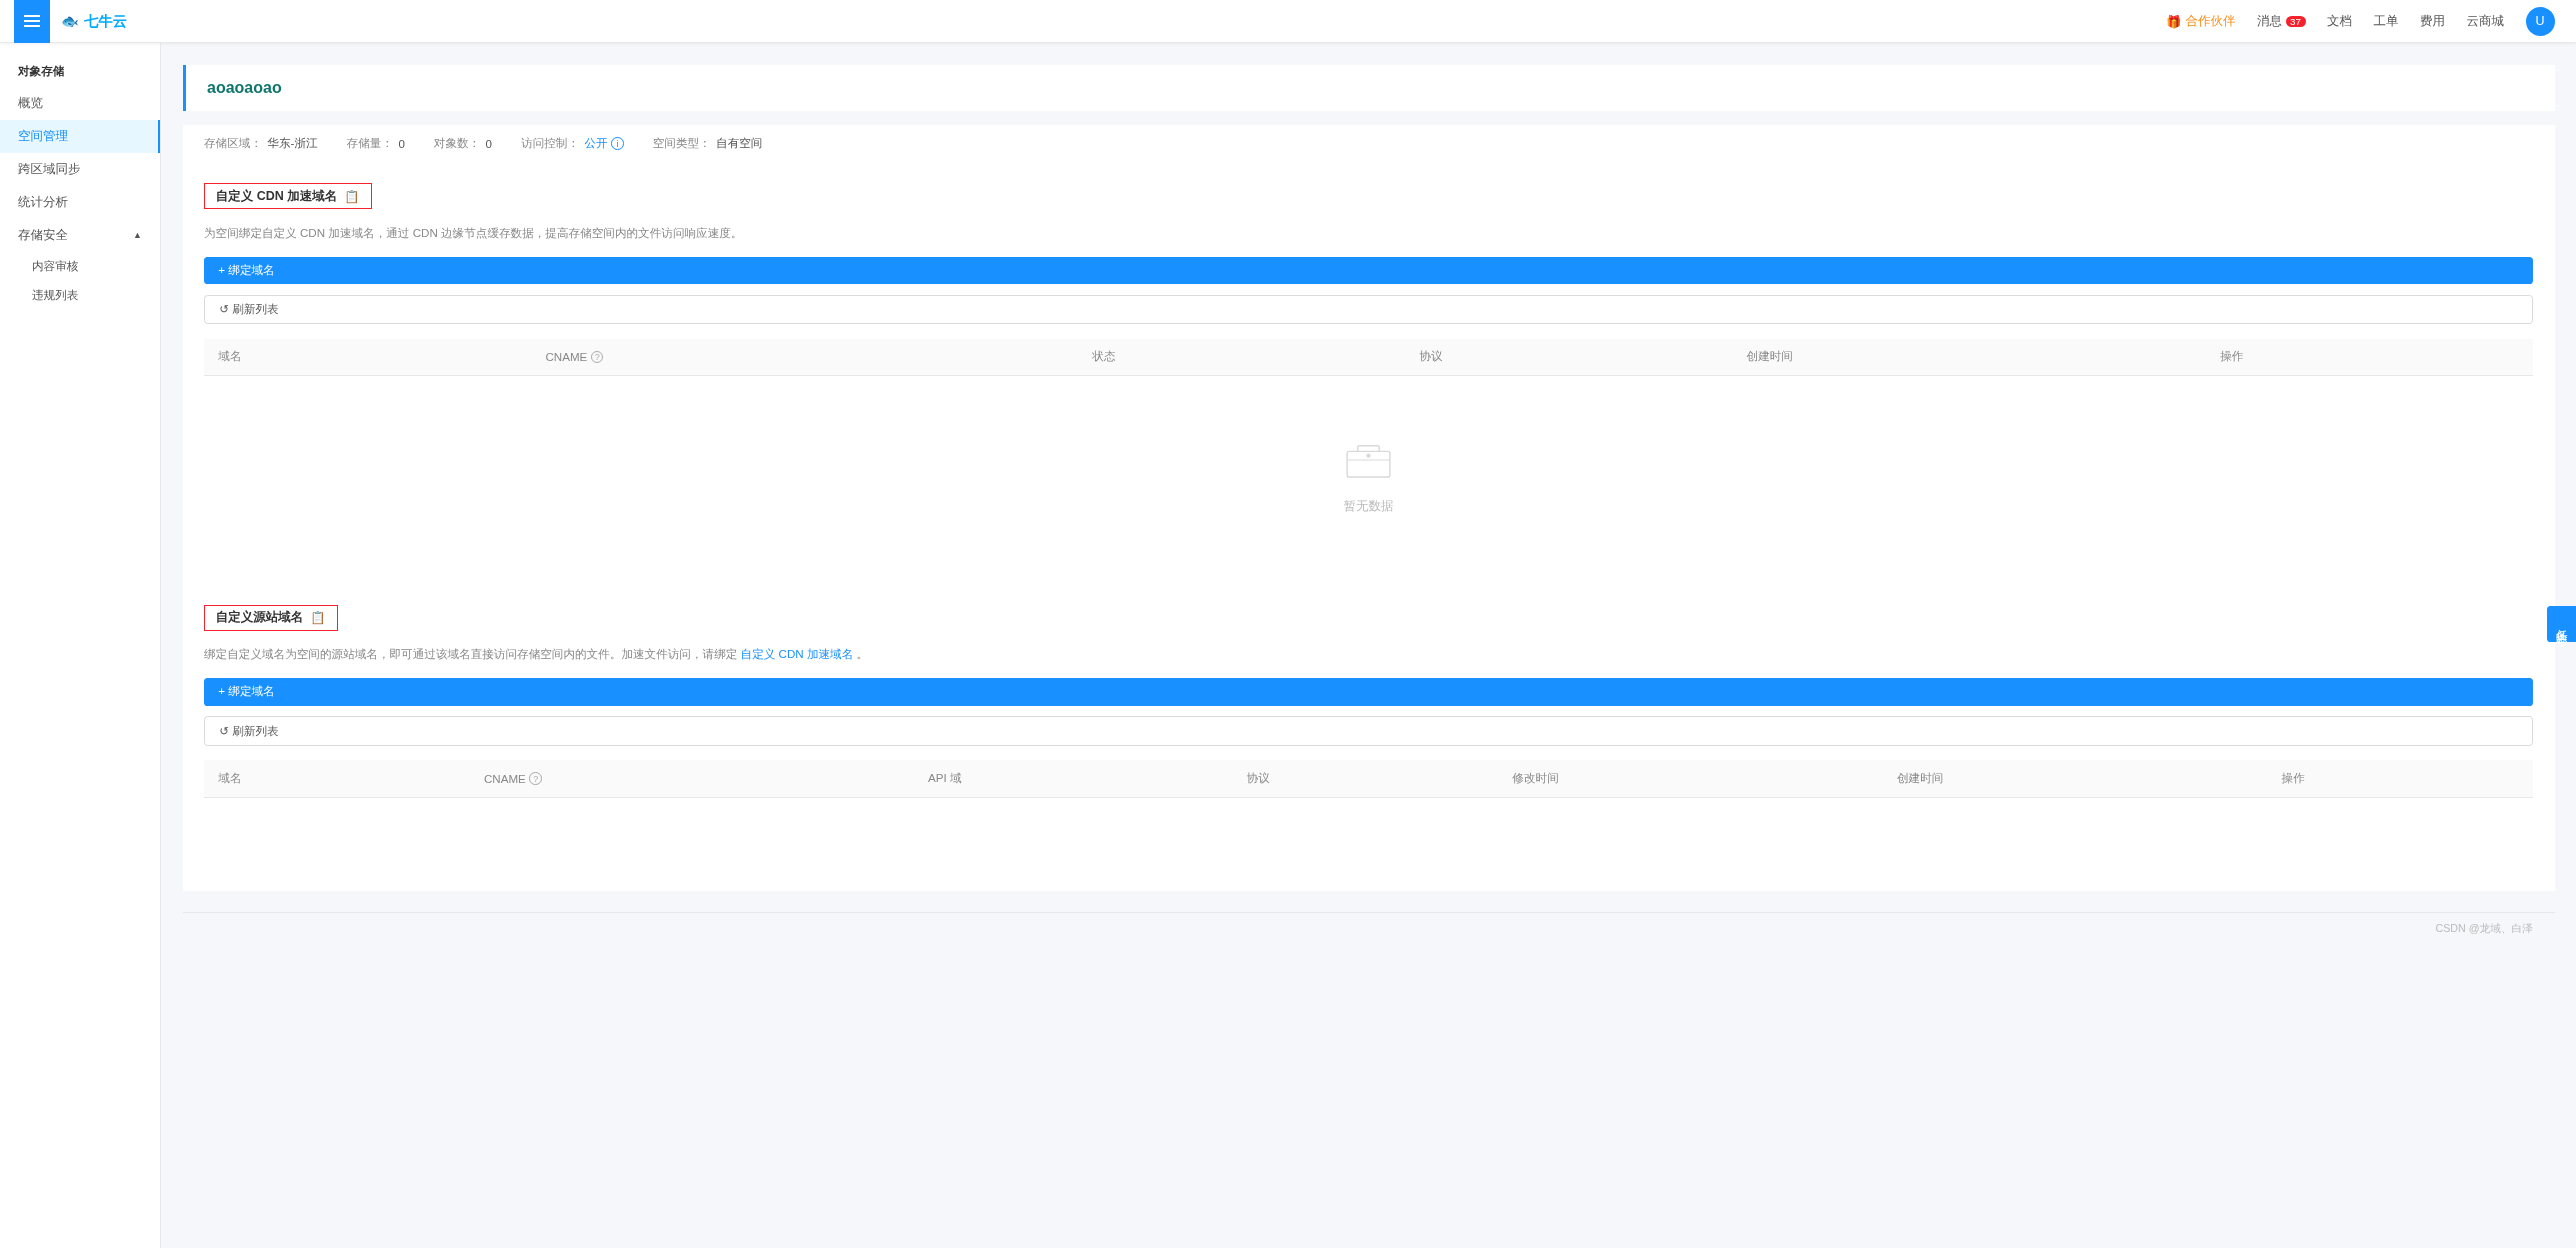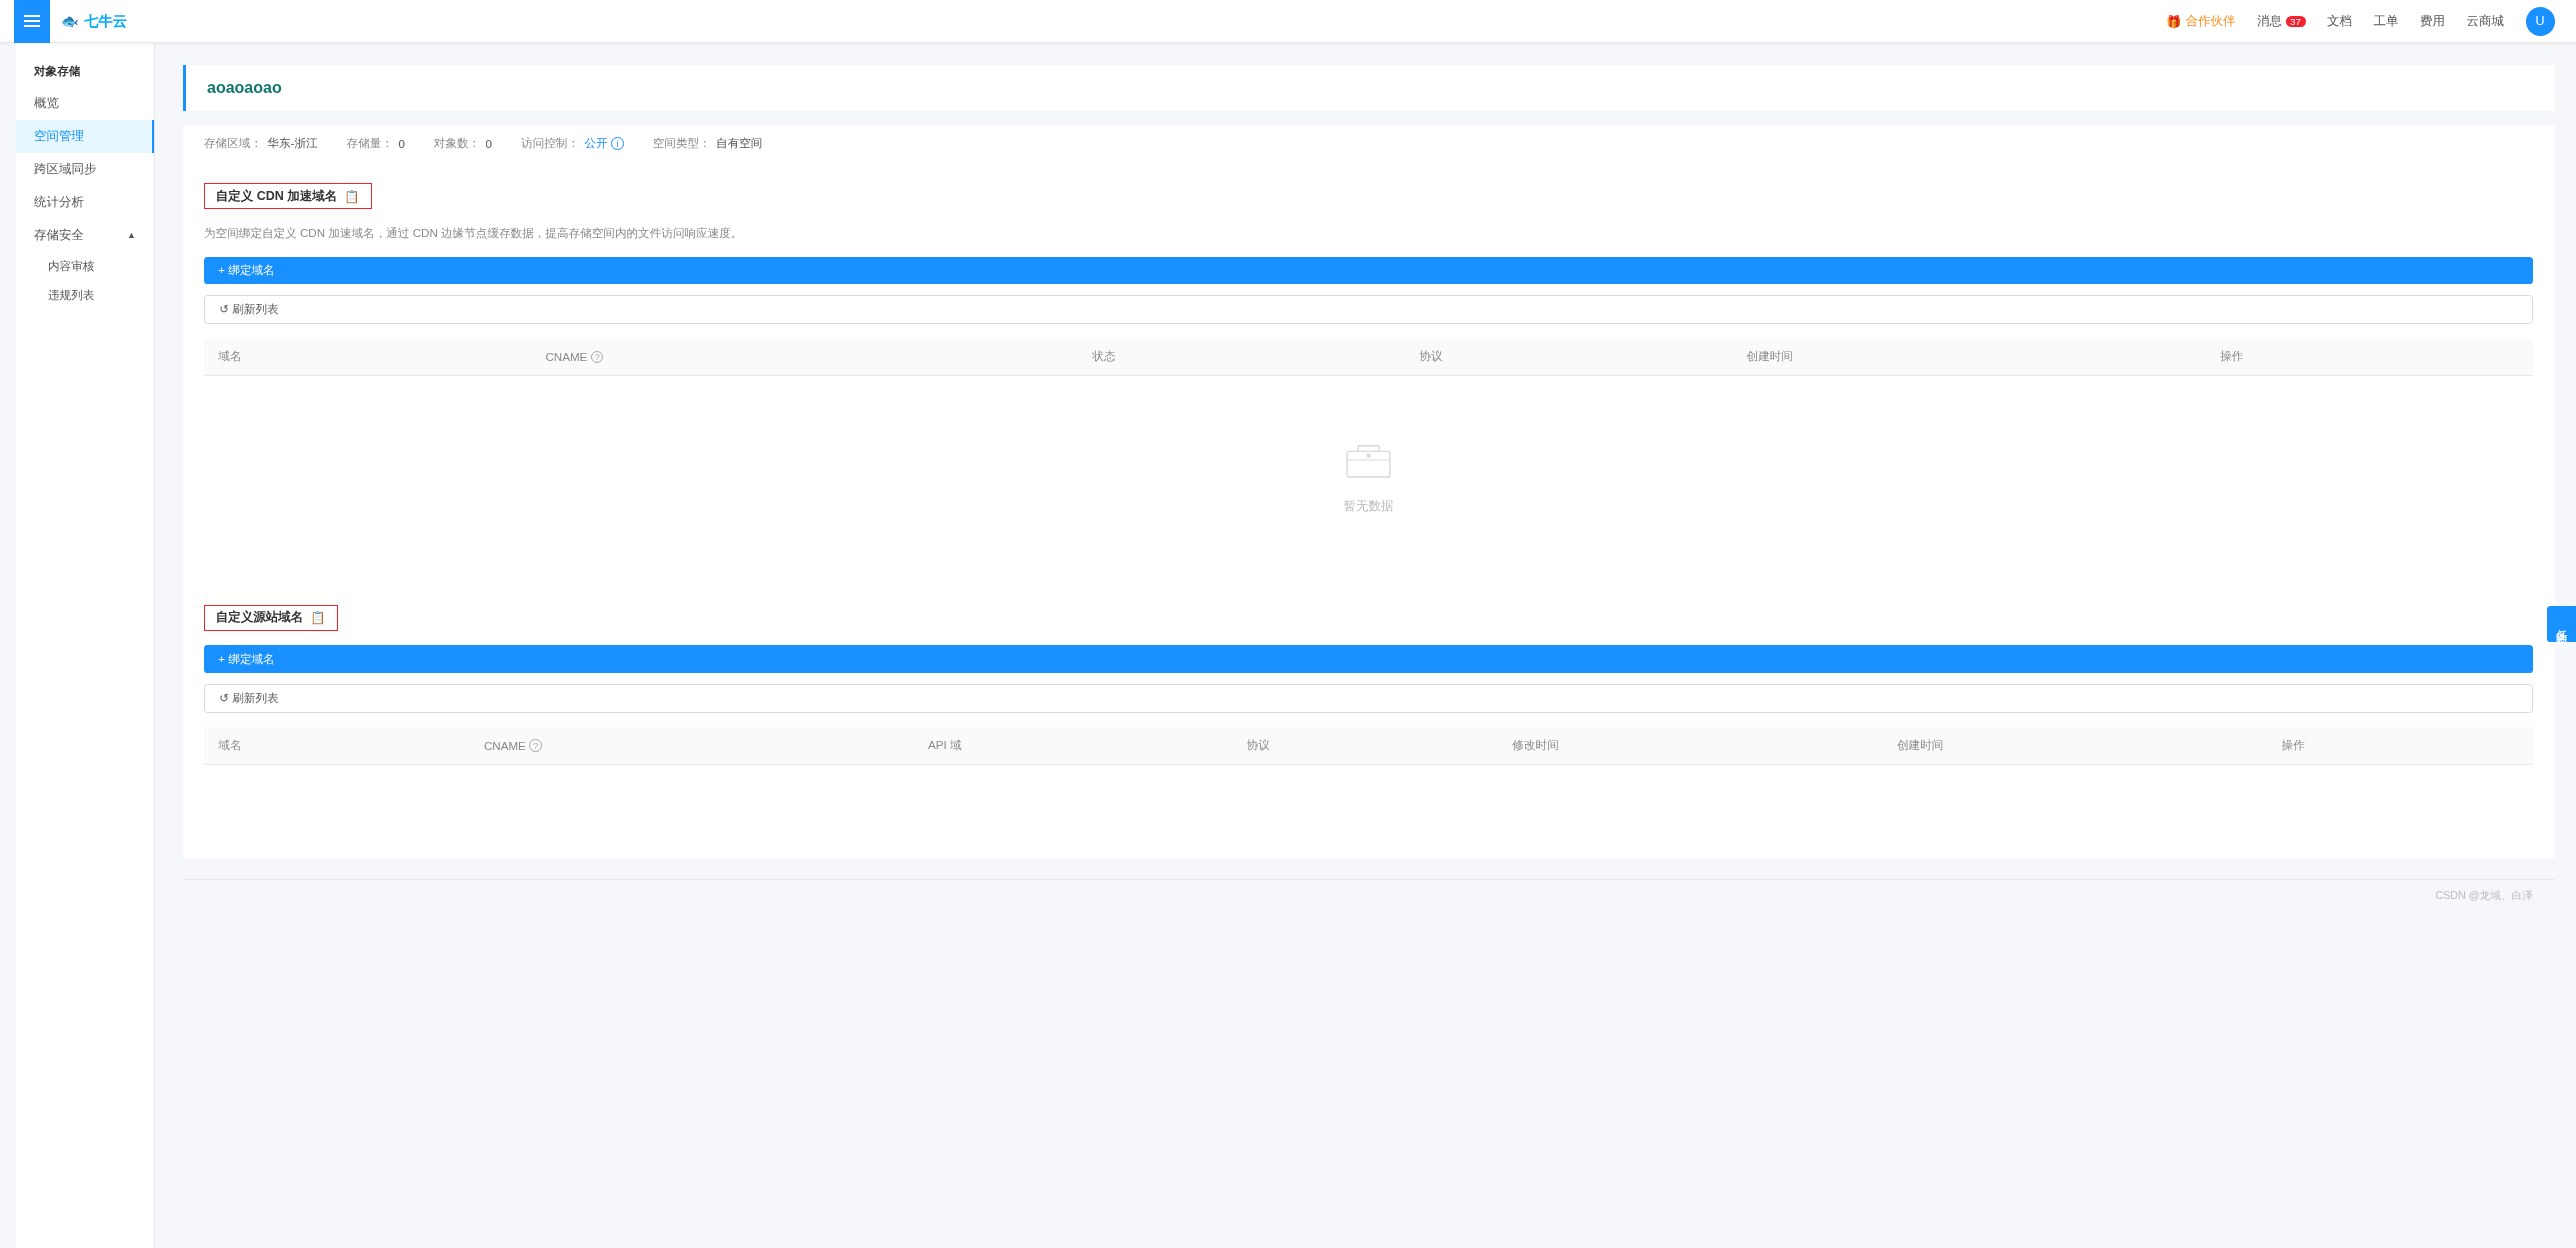--- a/index.html
+++ b/index.html
@@ -27,22 +27,22 @@
     .topnav-item { color: #555; cursor: pointer; font-size: 12.5px; display: flex; align-items: center; gap: 3.6px; }
     .topnav-item.partner { color: #fa8c16; }
     .badge { background: #f5222d; color: #fff; border-radius: 9px; padding: 0 4.5px; font-size: 9.8px; min-width: 16px; text-align: center; }
     .avatar { width: 29px; height: 29px; border-radius: 50%; background: #1890ff; display: flex; align-items: center; justify-content: center; color: #fff; font-size: 12.5px; cursor: pointer; }
 
     
     .layout { display: flex; margin-top: 43px; min-height: calc(100vh - 43px); }
 
     
     .sidebar {
-      width: 139px; background: #fff; border-right: 0.9px solid #e8e8e8;
-      position: fixed; top: 43px; bottom: 0; left: 16px; overflow-y: auto;
+      width: 161px; background: #fff; border-right: 0.9px solid #e8e8e8;
+      position: fixed; top: 43px; bottom: 0; left: 0; overflow-y: auto;
       padding-top: 14.3px;
     }
     .sidebar-section-title {
       font-size: 11.6px; color: #333; font-weight: bold;
       padding: 7.2px 18px 7.2px; cursor: pointer;
     }
     .sidebar-item {
       padding: 8px 18px; font-size: 12.5px; color: #555; cursor: pointer;
       display: flex; align-items: center; justify-content: space-between;
     }
@@ -315,20 +315,25 @@
             </tr>
           </tbody>
         </table>
       </div>
 
       <div class="section">
         <div class="section-title-wrap">
           <span class="section-title">自定义源站域名</span>
           <span class="section-title-icon">📋</span>
         </div>
+        <p class="section-desc">
+          <span>绑定自定义域名为空间的源站域名，即可通过该域名直接访问存储空间内的文件。加速文件访问，请绑定</span>
+          <span class="link-text">自定义 CDN 加速域名</span>
+          <span>。</span>
+        </p>
         <div class="btn-group">
           <button class="btn-primary">
             <span>+ 绑定域名</span>
           </button>
           <button class="btn-default">
             <span>↺ 刷新列表</span>
           </button>
         </div>
         <table class="data-table">
           <thead>

